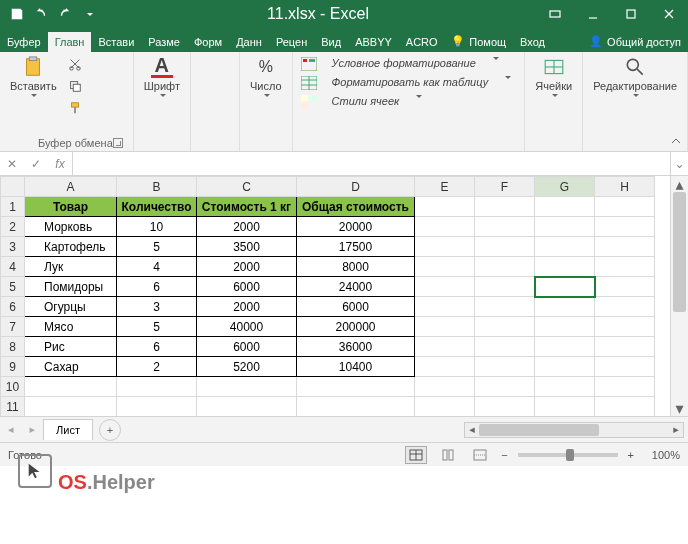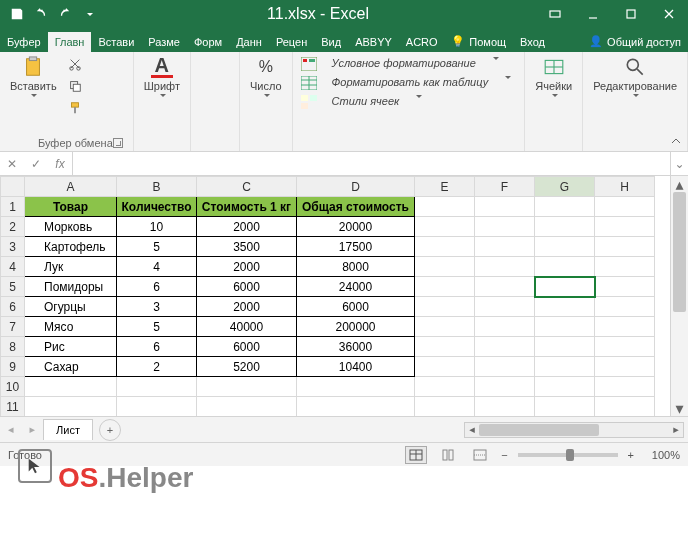--- a/index.html
+++ b/index.html
@@ -73,21 +73,21 @@
 .vscroll .arU, .vscroll .arD { position:absolute; left:0; right:0; height:16px; display:flex; align-items:center; justify-content:center; cursor:pointer; color:#666; }
 .vscroll .arU { top:0 } .vscroll .arD { bottom:0 }
 
 .activecell { outline: 2px solid #1a7f37; outline-offset: -1px; }
 th.activeHdr { background: #d7e4d1; }
 
 
 .watermark { position: absolute; left: 18px; bottom: 50px; display: flex; align-items: center; gap: 6px; }
 .watermark .cur { width: 34px; height: 34px; border: 2px solid #888; border-radius: 4px; display: flex; align-items: center; justify-content: center; }
 .watermark .cur svg { width: 18px; height: 18px; }
-.watermark .txt { font-size: 28px; font-weight: bold; margin-top: 24px; }
+.watermark .txt { font-size: 20px; font-weight: bold; margin-top: 24px; }
 .os1 { color: #e53935; } .os2 { color: #888; }
 
 
 .sheettabs { height: 26px; border-top: 1px solid #d4d4d4; display: flex; align-items: center; font-size: 11px; background: #f3f3f3; }
 .stnav { padding: 0 8px; color: #aaa; cursor: pointer; }
 .stab { padding: 4px 12px; background: #fff; border: 1px solid #ccc; border-bottom: none; cursor: pointer; }
 .newsheet { width: 22px; height: 22px; border: 1px solid #ccc; border-radius: 50%; margin-left: 6px; display:flex; align-items:center; justify-content:center; cursor:pointer; color:#666; }
 .sheettabs .spacer { flex: 1; }
 .hscroll { width: 220px; height: 16px; background: #eee; border: 1px solid #ccc; position: relative; margin-right: 4px; }
 .hscroll .ht { position: absolute; left: 14px; top: 1px; bottom: 1px; width: 120px; background: #c8c8c8; border-radius: 2px; }

